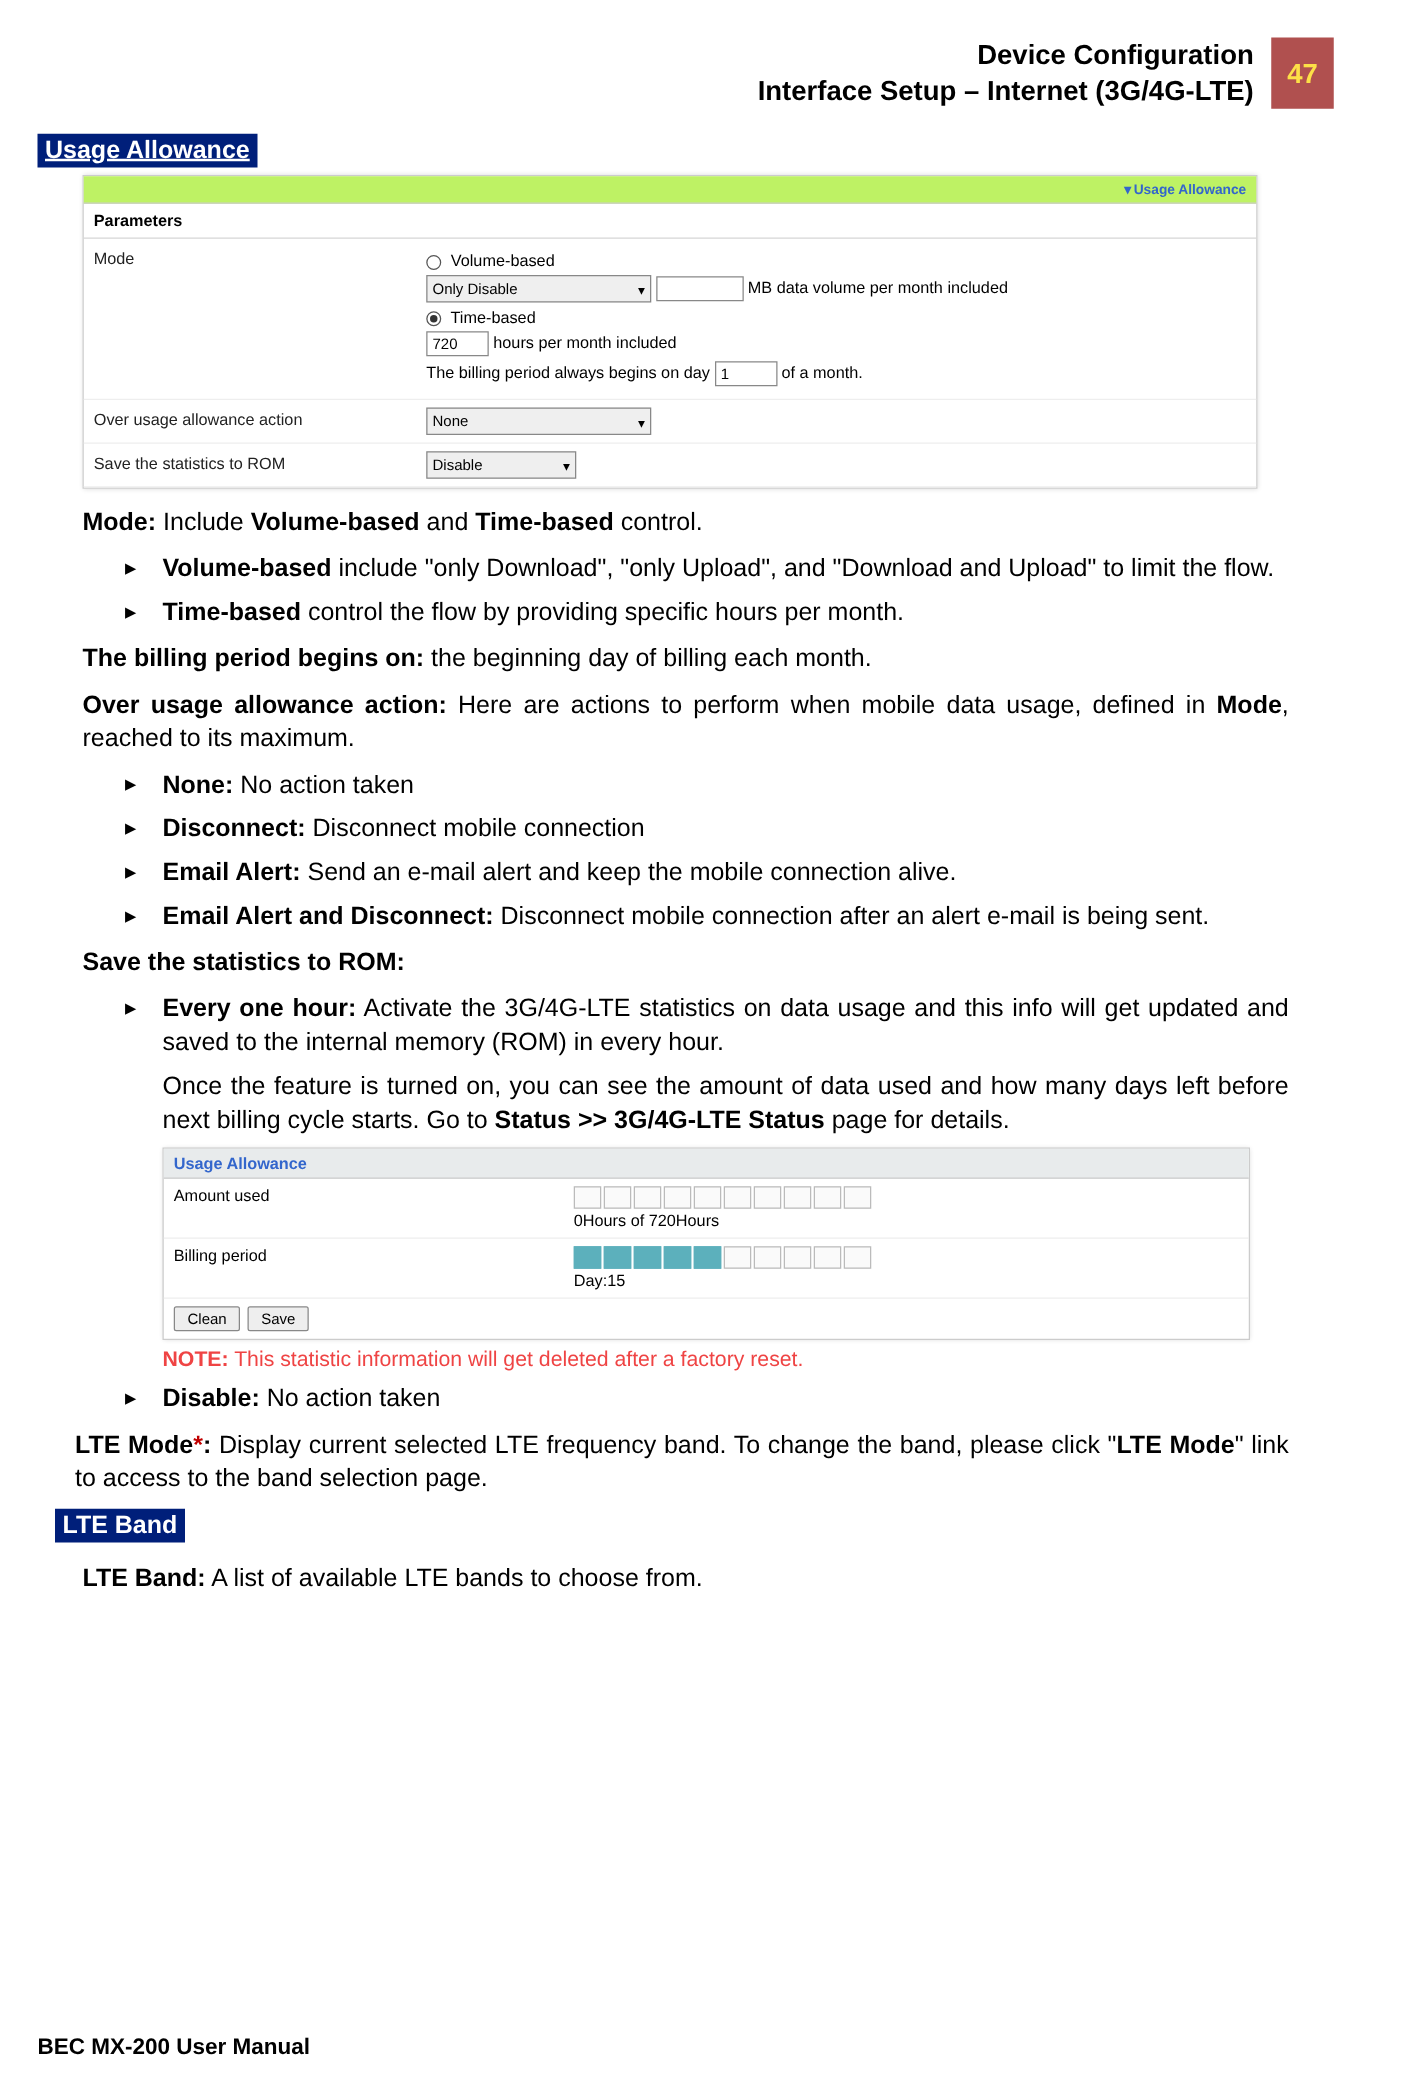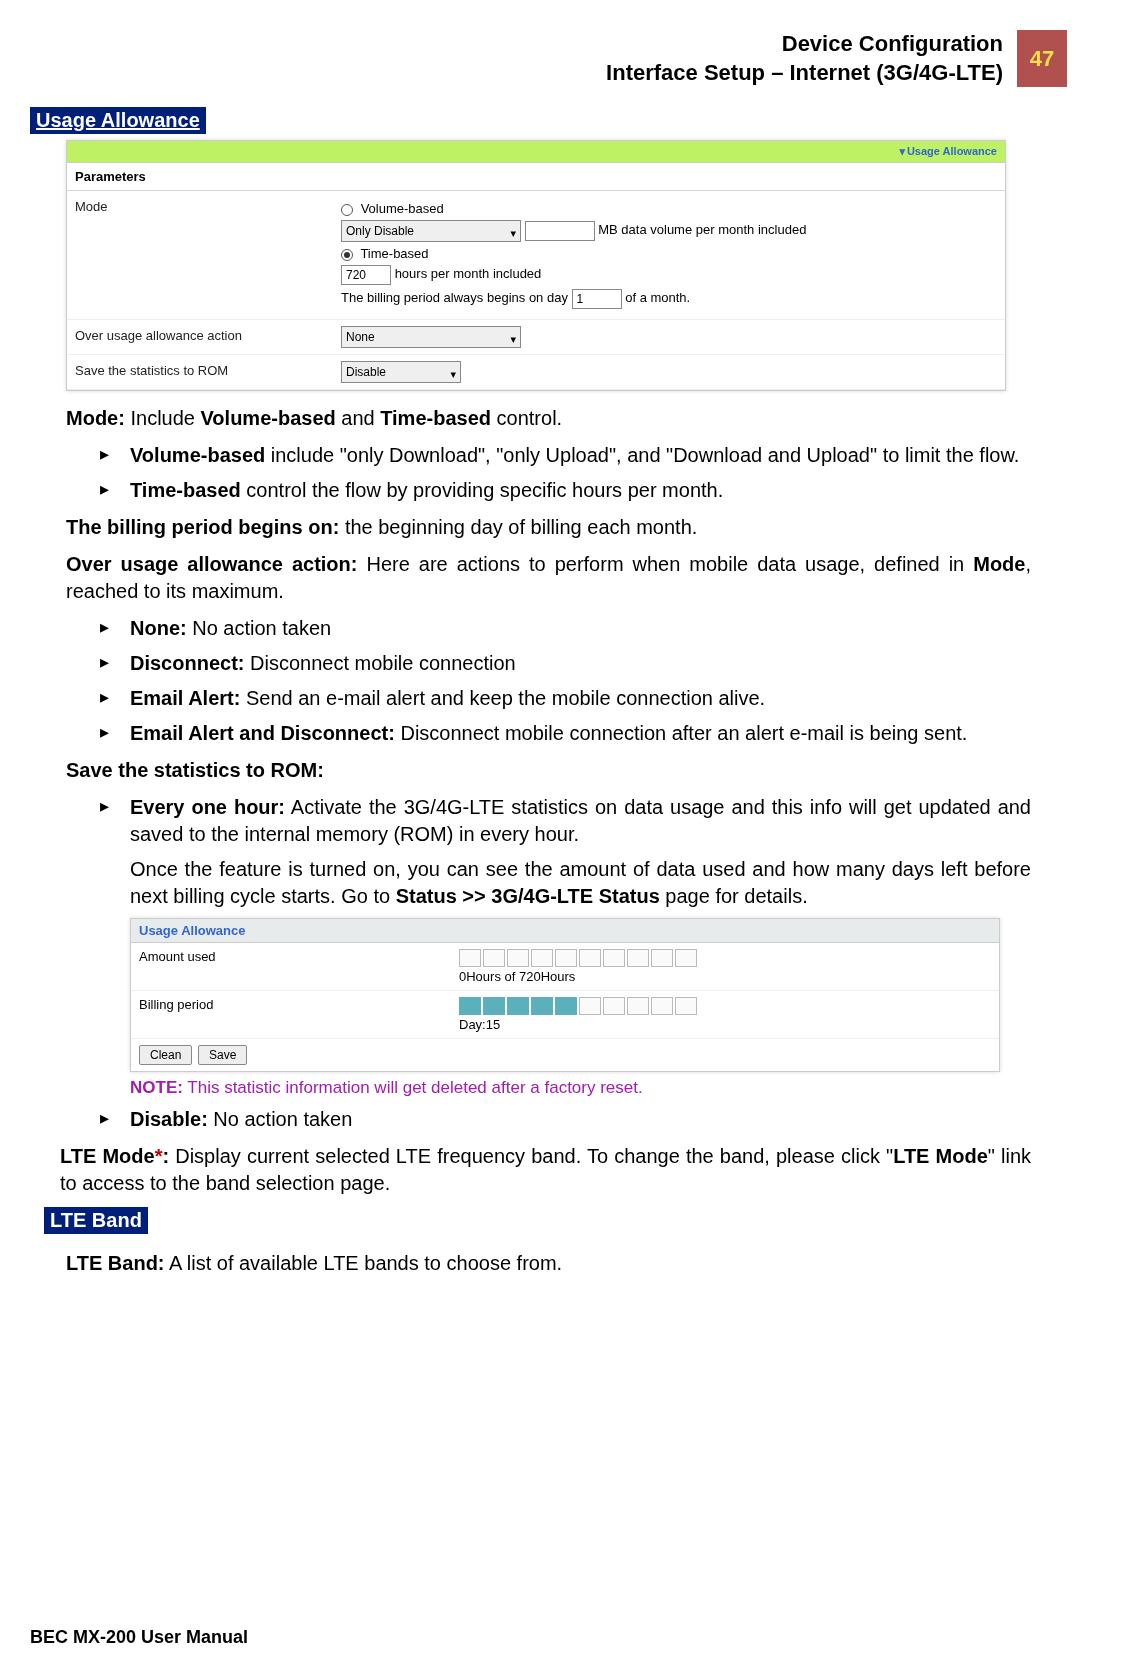--- a/index.html
+++ b/index.html
@@ -138,21 +138,21 @@
 
   
   .para { font-size:20px; margin:10px 36px; line-height:1.35; text-align:justify;}
   .para.flush { margin-left:36px; }
   ul.custom { list-style:none; padding:0; margin:0; }
   ul.custom li { position:relative; padding-left:30px; margin:8px 36px 8px 70px; font-size:20px; line-height:1.35; text-align:justify;}
   ul.custom li::before{
     content:"▸"; position:absolute; left:0; top:0; font-size:18px;
   }
   .sub-para { font-size:20px; margin:8px 36px 8px 100px; line-height:1.35; text-align:justify;}
-  .note { color:#a21caf; font-size:17px; margin:4px 36px 4px 100px;}
+  .note { color:#ef4444; font-size:17px; margin:4px 36px 4px 100px;}
 
   
   .sshot2 {
     border:1px solid #ccc;
     box-shadow: 0 0 4px rgba(0,0,0,0.15);
     margin:6px 36px 6px 100px;
     width:870px;
     font-size:13px;
   }
   .s2-head { background:#e8ebec; color:#3366cc; font-weight:bold; padding:4px 8px; border-bottom:1px solid #ccc;}

